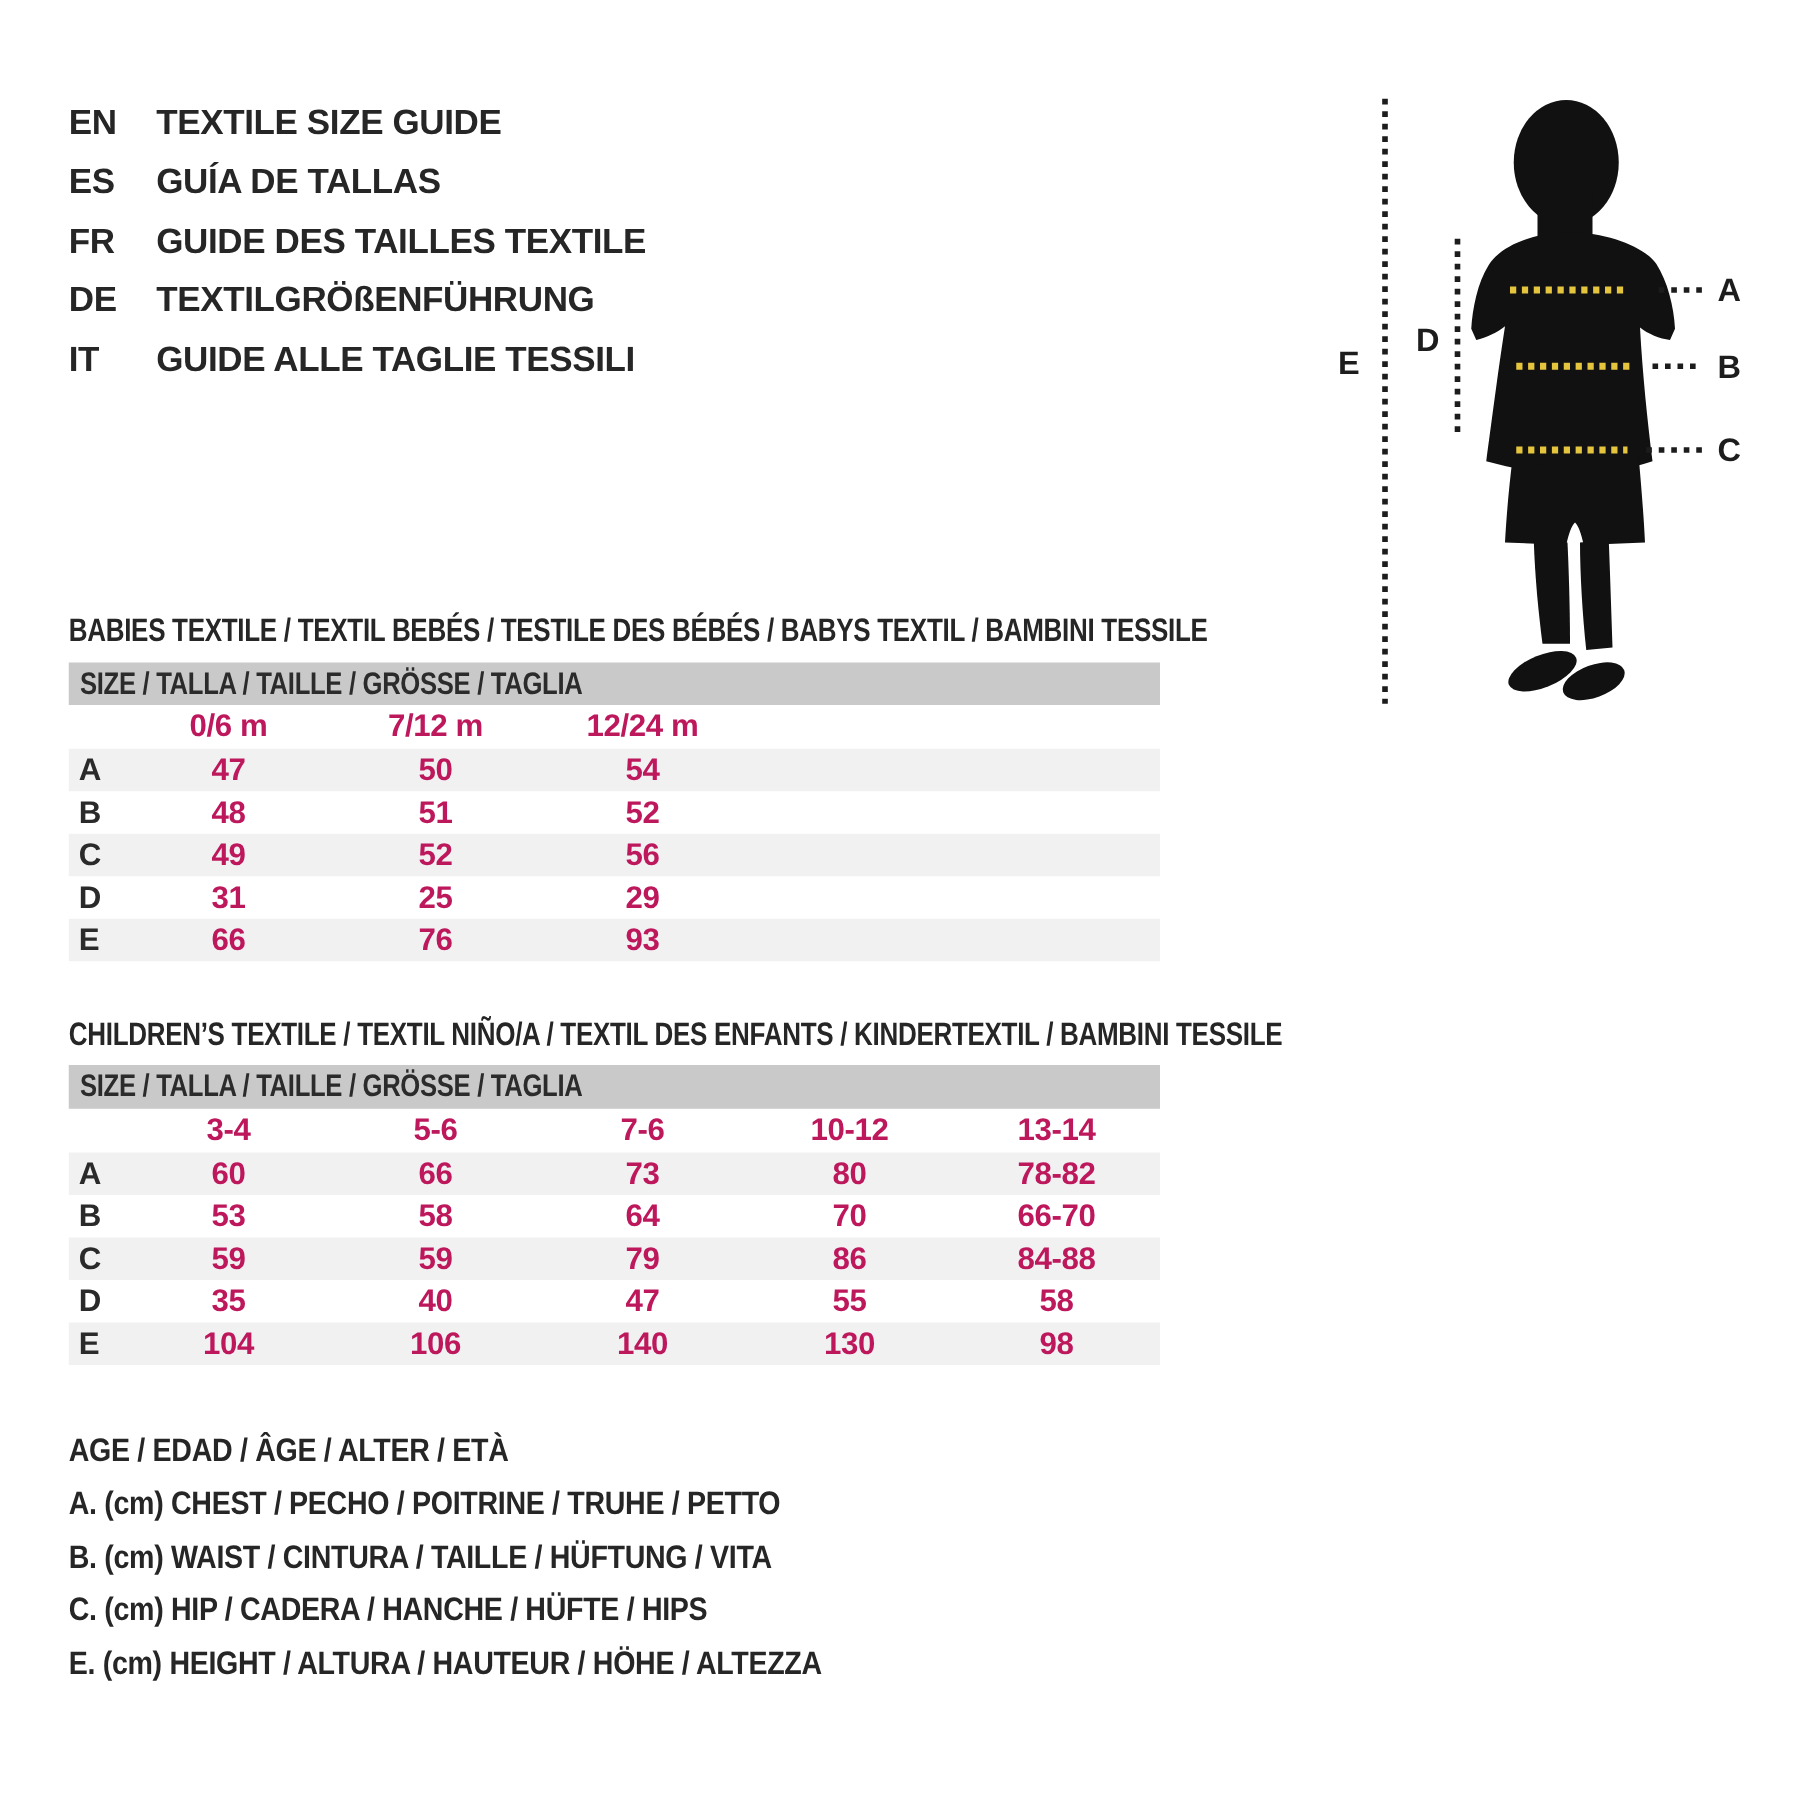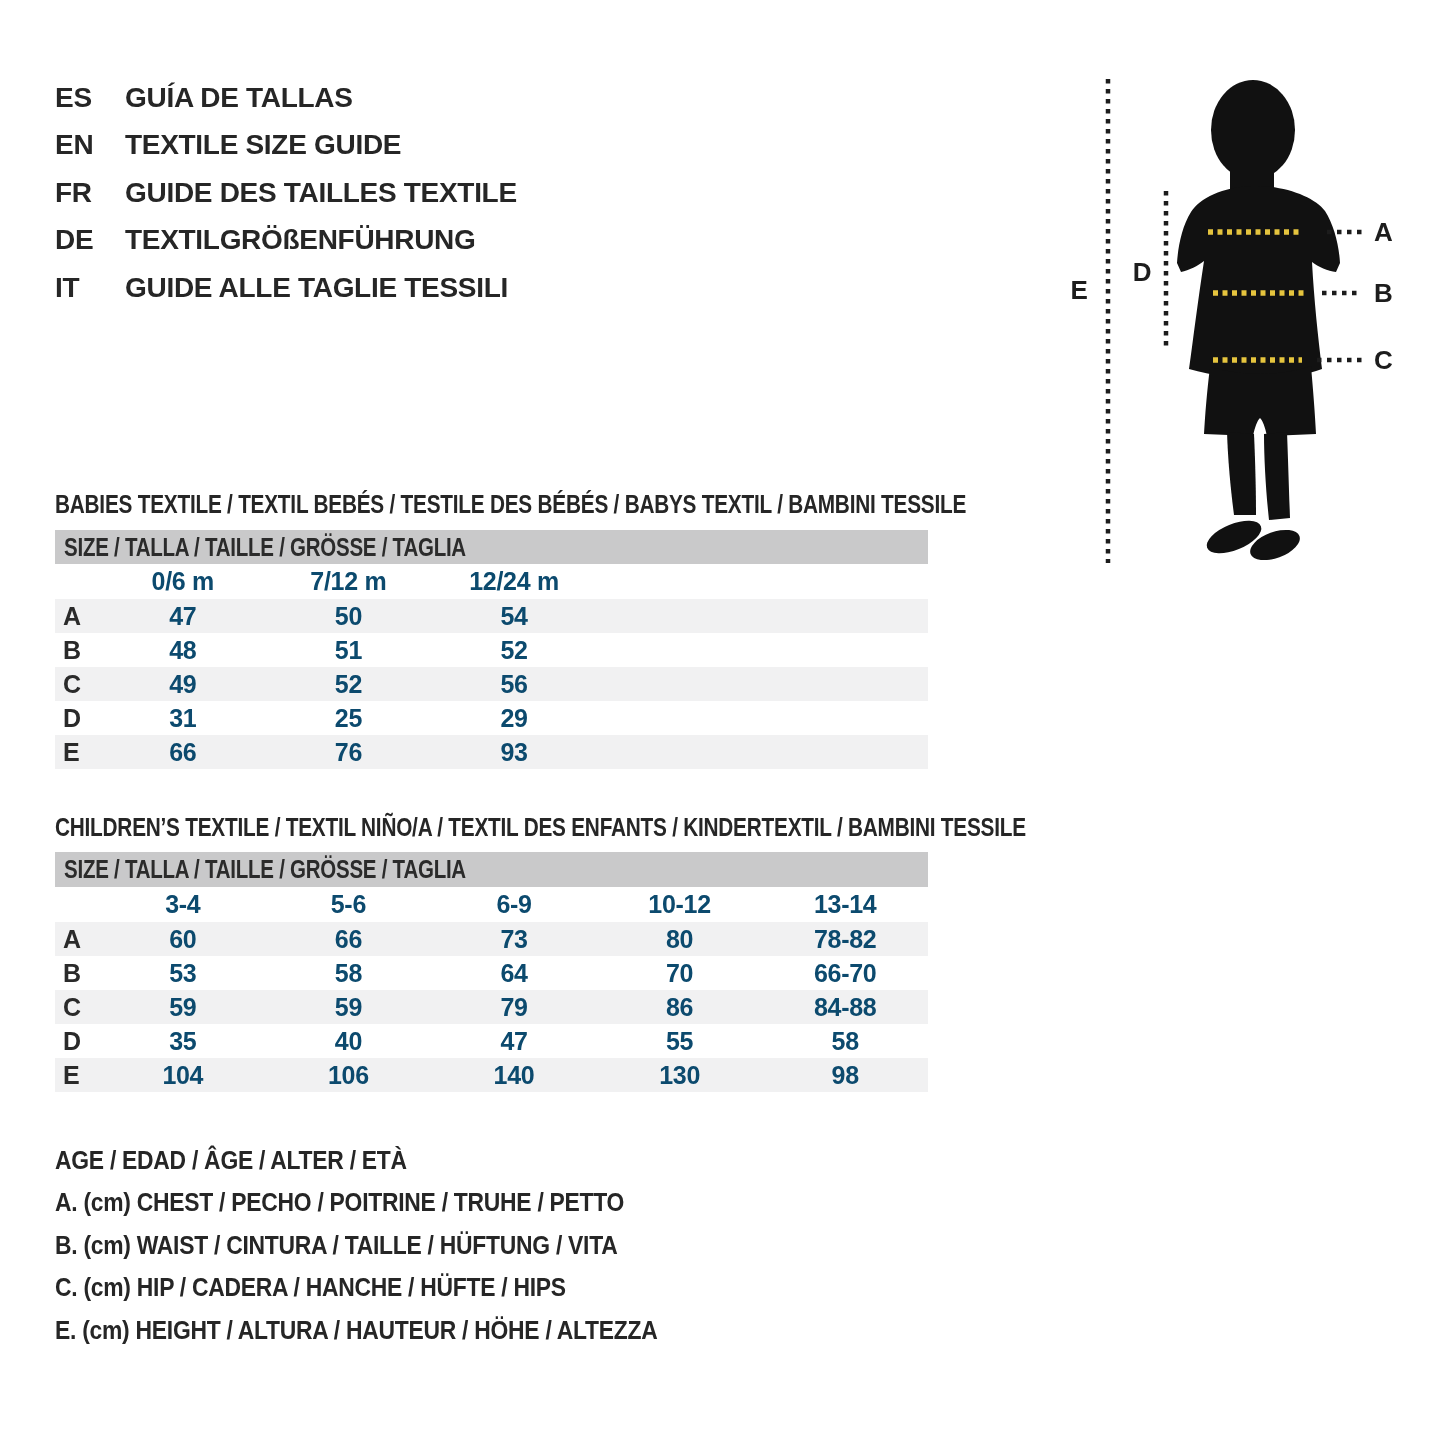--- a/index.html
+++ b/index.html
@@ -37,21 +37,21 @@
     display: inline-block; font-size: 25px; font-weight: 700; color: #2b2b2b;
     transform: scaleX(0.82); transform-origin: 0 50%; white-space: nowrap;
   }
   .trow {
     display: grid; grid-template-columns: 45px repeat(5, 1fr);
     height: 34px; align-items: center;
   }
   .trow.colhead { height: 35px; }
   .trow.stripe { background: #f1f1f2; }
   .rlabel { padding-left: 8px; font-size: 25px; font-weight: 700; color: #2a2a2a; }
-  .cell { text-align: center; font-size: 25px; font-weight: 700; color: #0c4a6e; }
+  .cell { text-align: center; font-size: 25px; font-weight: 700; color: #be185d; }
 
   
   .legend { position: absolute; left: 55px; top: 1139px; }
   .legend-line { height: 42.5px; display: flex; align-items: center; white-space: nowrap; text-align: right; }
   .legend-line span {
     display: inline-block; font-size: 26px; font-weight: 700;
     transform: scaleX(0.88); transform-origin: 0 50%; white-space: nowrap;
   }
 
   
@@ -60,26 +60,26 @@
   .mlabel { font-size: 26px; font-weight: 700; fill: #1d1d1d;
             font-family: "Liberation Sans", "DejaVu Sans", sans-serif; }
 </style>
 </head>
 <body>
 
 <div id="canvas">
 
   <div class="langs">
     <div class="lrow">
+      <span class="lcode">EN</span>
+      <span class="ltitle">TEXTILE SIZE GUIDE</span>
+    </div>
+    <div class="lrow">
       <span class="lcode">ES</span>
       <span class="ltitle">GUÍA DE TALLAS</span>
-    </div>
-    <div class="lrow">
-      <span class="lcode">EN</span>
-      <span class="ltitle">TEXTILE SIZE GUIDE</span>
     </div>
     <div class="lrow">
       <span class="lcode">FR</span>
       <span class="ltitle">GUIDE DES TAILLES TEXTILE</span>
     </div>
     <div class="lrow">
       <span class="lcode">DE</span>
       <span class="ltitle">TEXTILGRÖßENFÜHRUNG</span>
     </div>
     <div class="lrow">
@@ -201,21 +201,21 @@
   </div>
 
   <div class="size-table" style="top:852px">
     <div class="bar" style="height:35px">
       <span class="bartext">SIZE / TALLA / TAILLE / GRÖSSE / TAGLIA</span>
     </div>
     <div class="trow colhead">
       <span class="rlabel"></span>
       <span class="cell">3-4</span>
       <span class="cell">5-6</span>
-      <span class="cell">6-9</span>
+      <span class="cell">7-6</span>
       <span class="cell">10-12</span>
       <span class="cell">13-14</span>
     </div>
     <div class="trow stripe">
       <span class="rlabel">A</span>
       <span class="cell">60</span>
       <span class="cell">66</span>
       <span class="cell">73</span>
       <span class="cell">80</span>
       <span class="cell">78-82</span>

